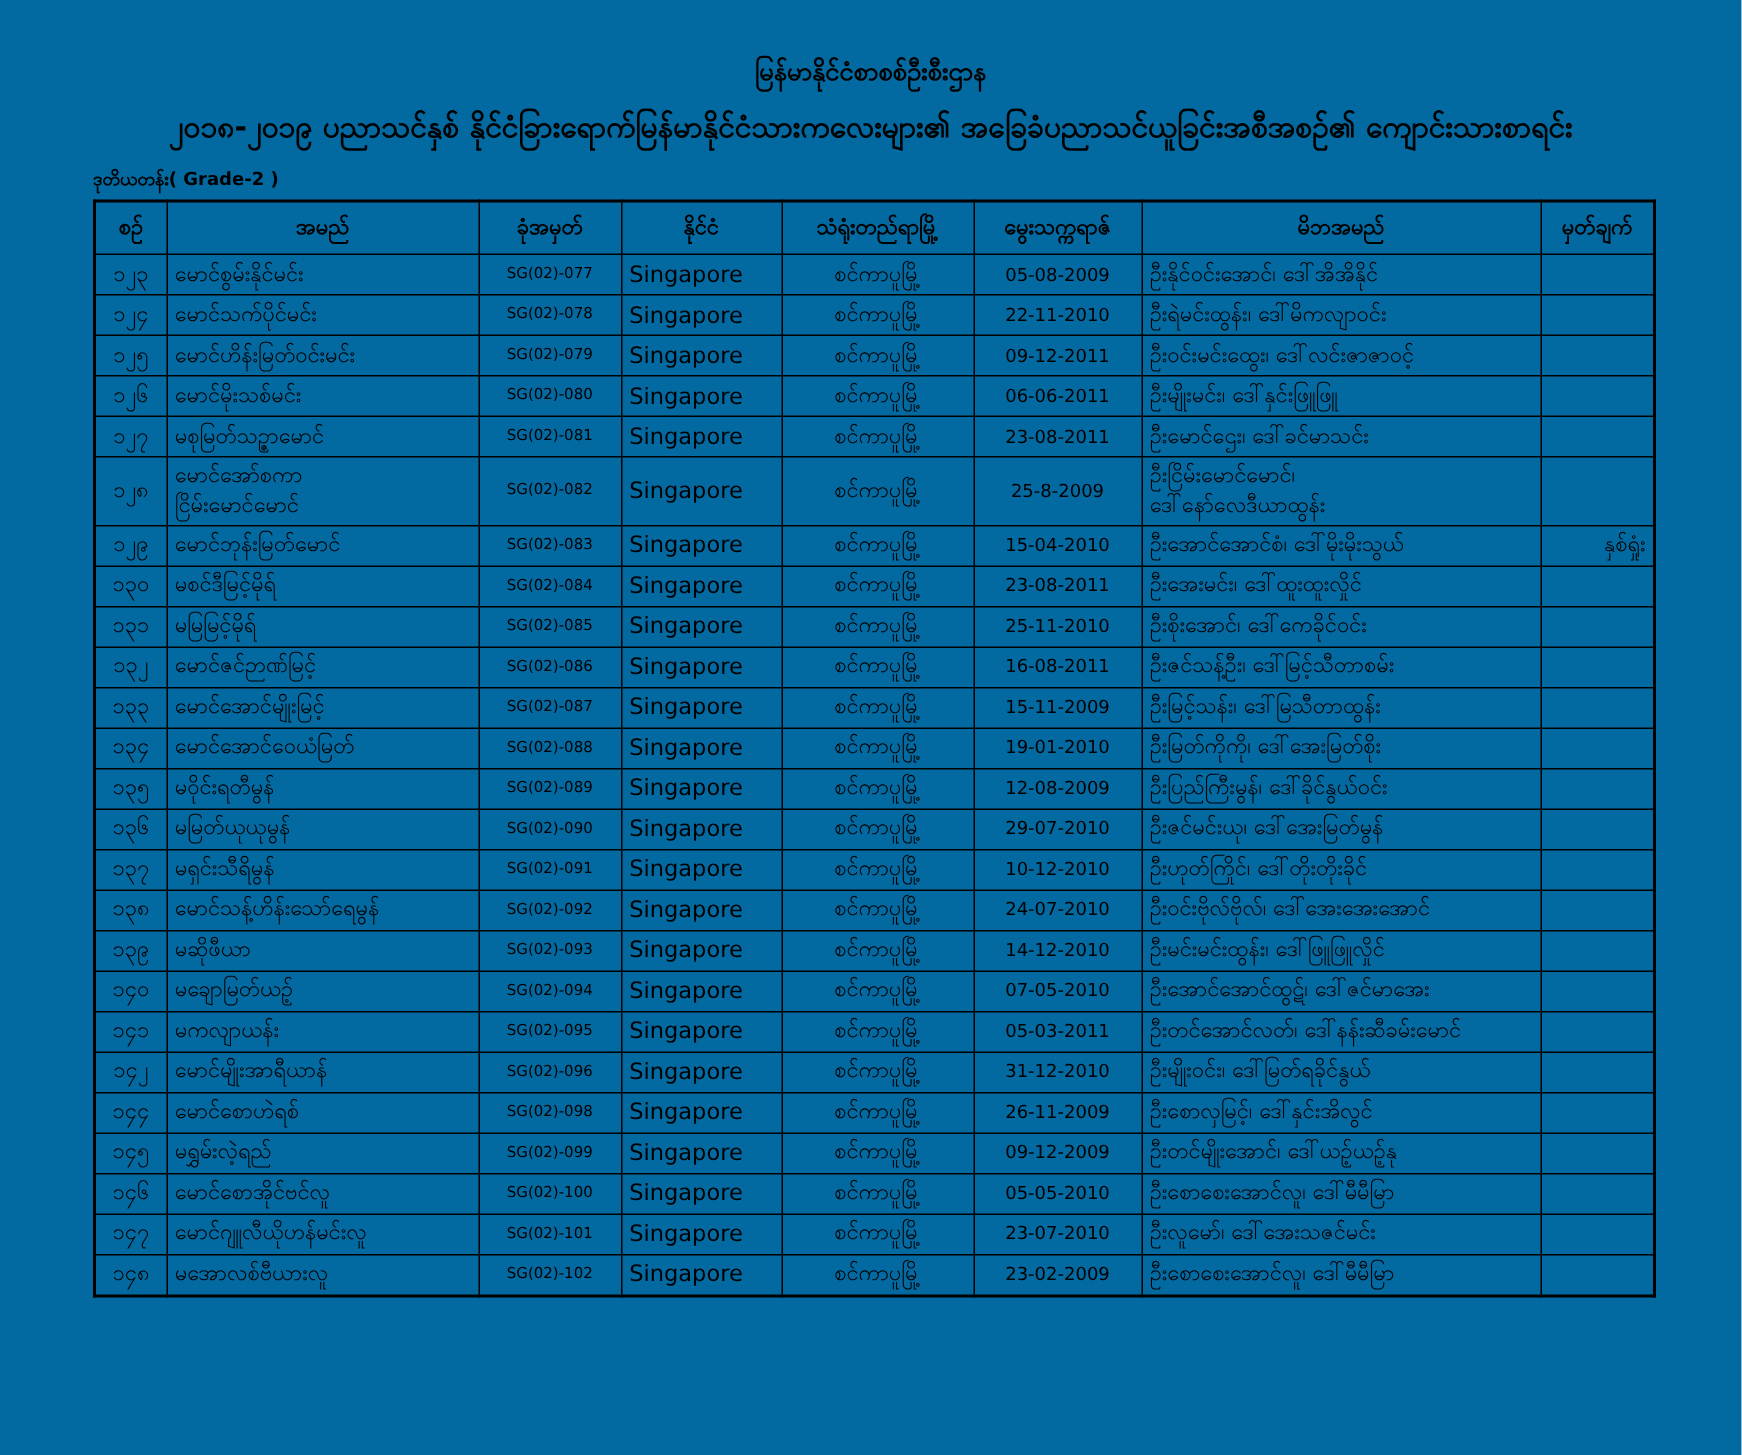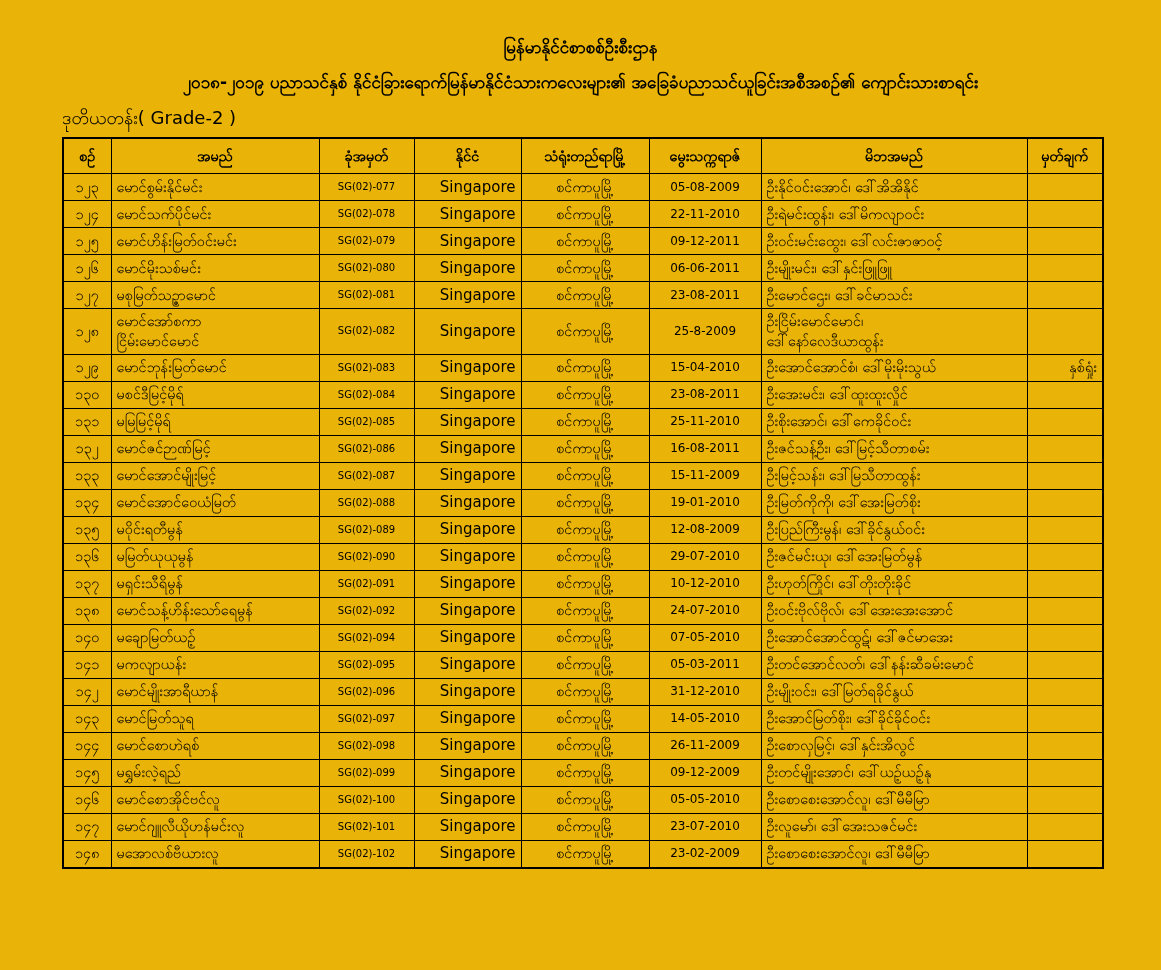--- a/index.html
+++ b/index.html
@@ -2,25 +2,25 @@
 <html><head>
 <meta charset="utf-8">
 <style>
   html,body{margin:0;padding:0;background:#ffffff;}
   body{
     width:1161px;height:970px;
     font-family:"DejaVu Sans","Liberation Sans",sans-serif;
     color:#000;
     -webkit-font-smoothing:antialiased;
   }
-  .page{position:relative;width:1161px;height:970px;background:#eab308;overflow:hidden;}
+  .page{position:relative;width:1161px;height:970px;background:#0369a1;overflow:hidden;}
   .titles{padding-top:36px;text-align:center;font-weight:bold;}
   .title-line1{font-size:17px;}
-  .title-line2{font-size:17px;margin-top:10px;}
-  .title-line3{font-size:18px;font-weight:normal;text-align:left;margin:10px 0 4px 62px;}
+  .title-line2{font-size:20px;margin-top:10px;}
+  .title-line3{font-size:12px;font-weight:bold;text-align:left;margin:10px 0 4px 62px;}
   table.student-table{
     margin-left:62px;
     width:1040px;
     border-collapse:collapse;
     border:2px solid #000;
     table-layout:fixed;
   }
   .student-table th,.student-table td{
     border:1px solid #000;
     padding:2px 5px;
@@ -32,21 +32,21 @@
   .student-table th{
     font-weight:bold;
     text-align:center;
     height:26px;
     padding:4px 2px;
   }
   .student-table td{height:22px;}
   td.c-no{text-align:center;}
   td.c-name{text-align:left;white-space:pre-line;}
   td.c-roll{text-align:center;font-size:10px;}
-  td.c-country{text-align:right;font-size:15px;}
+  td.c-country{text-align:left;font-size:15px;}
   td.c-city{text-align:center;}
   td.c-dob{text-align:center;font-size:12px;}
   td.c-parents{text-align:left;white-space:pre-line;}
   td.c-remark{text-align:right;}
 </style>
 </head>
 <body>
 
 <div class="page">
 
@@ -236,20 +236,30 @@
           <td class="c-no">၁၃၈</td>
           <td class="c-name">မောင်သန့်ဟိန်းသော်ရေမွန်</td>
           <td class="c-roll">SG(02)-092</td>
           <td class="c-country">Singapore</td>
           <td class="c-city">စင်ကာပူမြို့</td>
           <td class="c-dob">24-07-2010</td>
           <td class="c-parents">ဦးဝင်းဗိုလ်ဗိုလ်၊ ဒေါ်အေးအေးအောင်</td>
           <td class="c-remark"></td>
         </tr>
         <tr>
+          <td class="c-no">၁၃၉</td>
+          <td class="c-name">မဆိုဖီယာ</td>
+          <td class="c-roll">SG(02)-093</td>
+          <td class="c-country">Singapore</td>
+          <td class="c-city">စင်ကာပူမြို့</td>
+          <td class="c-dob">14-12-2010</td>
+          <td class="c-parents">ဦးမင်းမင်းထွန်း၊ ဒေါ်ဖြူဖြူလှိုင်</td>
+          <td class="c-remark"></td>
+        </tr>
+        <tr>
           <td class="c-no">၁၄၀</td>
           <td class="c-name">မချောမြတ်ယဉ့်</td>
           <td class="c-roll">SG(02)-094</td>
           <td class="c-country">Singapore</td>
           <td class="c-city">စင်ကာပူမြို့</td>
           <td class="c-dob">07-05-2010</td>
           <td class="c-parents">ဦးအောင်အောင်ထွဋ်၊ ဒေါ်ဇင်မာအေး</td>
           <td class="c-remark"></td>
         </tr>
         <tr>
@@ -266,30 +276,20 @@
           <td class="c-no">၁၄၂</td>
           <td class="c-name">မောင်မျိုးအာရီယာန်</td>
           <td class="c-roll">SG(02)-096</td>
           <td class="c-country">Singapore</td>
           <td class="c-city">စင်ကာပူမြို့</td>
           <td class="c-dob">31-12-2010</td>
           <td class="c-parents">ဦးမျိုးဝင်း၊ ဒေါ်မြတ်ရခိုင်နွယ်</td>
           <td class="c-remark"></td>
         </tr>
         <tr>
-          <td class="c-no">၁၄၃</td>
-          <td class="c-name">မောင်မြတ်သူရ</td>
-          <td class="c-roll">SG(02)-097</td>
-          <td class="c-country">Singapore</td>
-          <td class="c-city">စင်ကာပူမြို့</td>
-          <td class="c-dob">14-05-2010</td>
-          <td class="c-parents">ဦးအောင်မြတ်စိုး၊ ဒေါ်ခိုင်ခိုင်ဝင်း</td>
-          <td class="c-remark"></td>
-        </tr>
-        <tr>
           <td class="c-no">၁၄၄</td>
           <td class="c-name">မောင်စောဟဲရစ်</td>
           <td class="c-roll">SG(02)-098</td>
           <td class="c-country">Singapore</td>
           <td class="c-city">စင်ကာပူမြို့</td>
           <td class="c-dob">26-11-2009</td>
           <td class="c-parents">ဦးစောလှမြင့်၊ ဒေါ်နှင်းအိလွင်</td>
           <td class="c-remark"></td>
         </tr>
         <tr>

